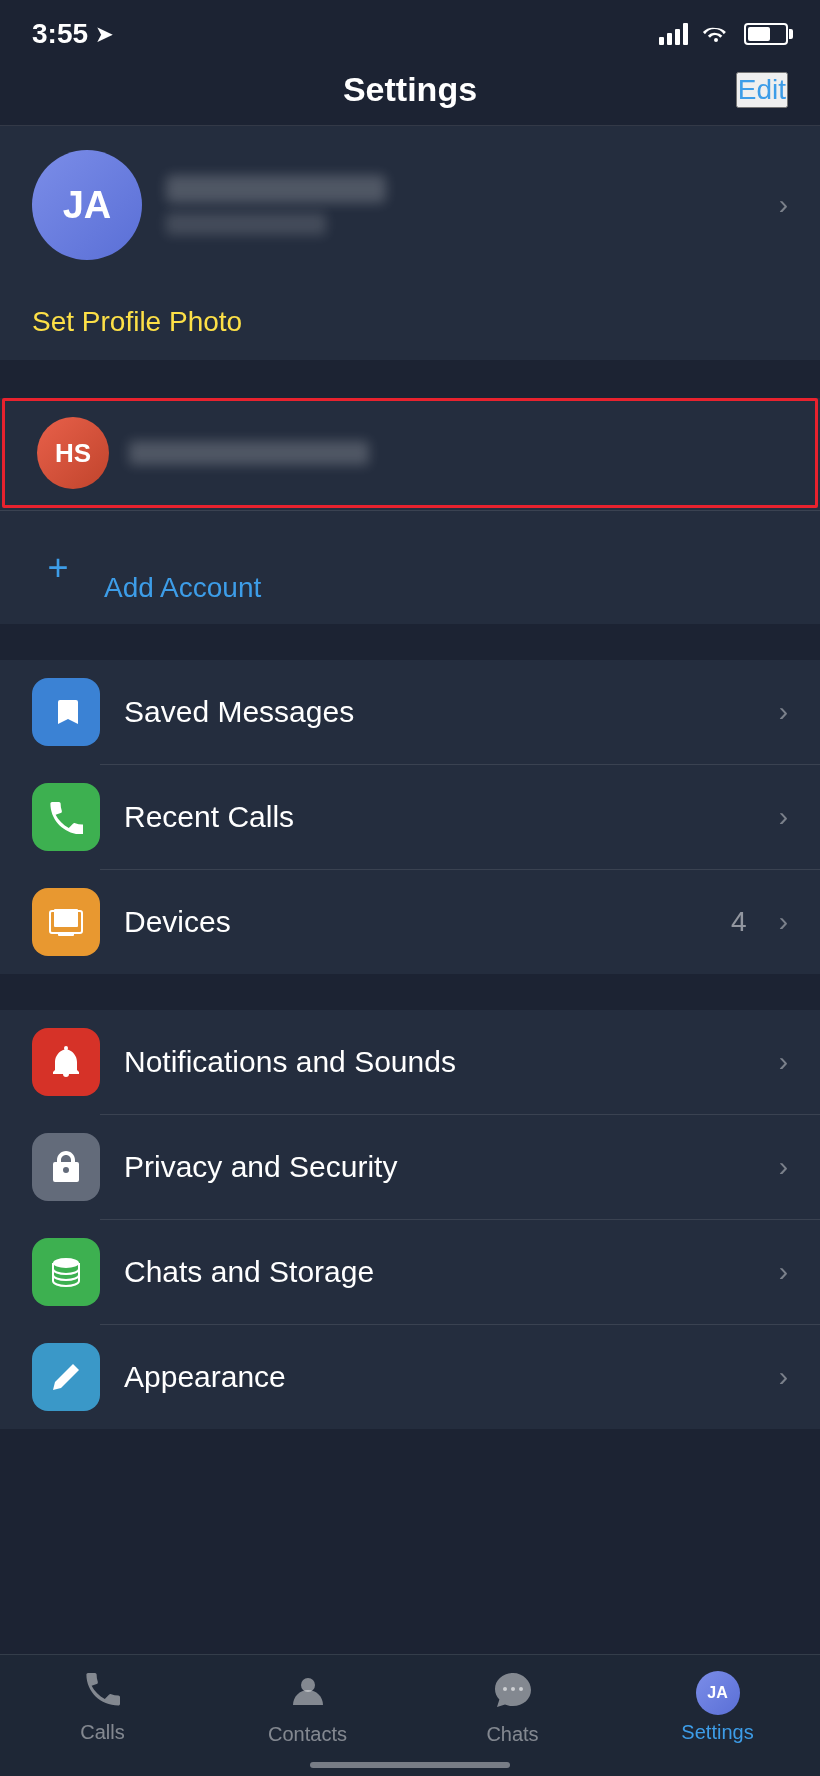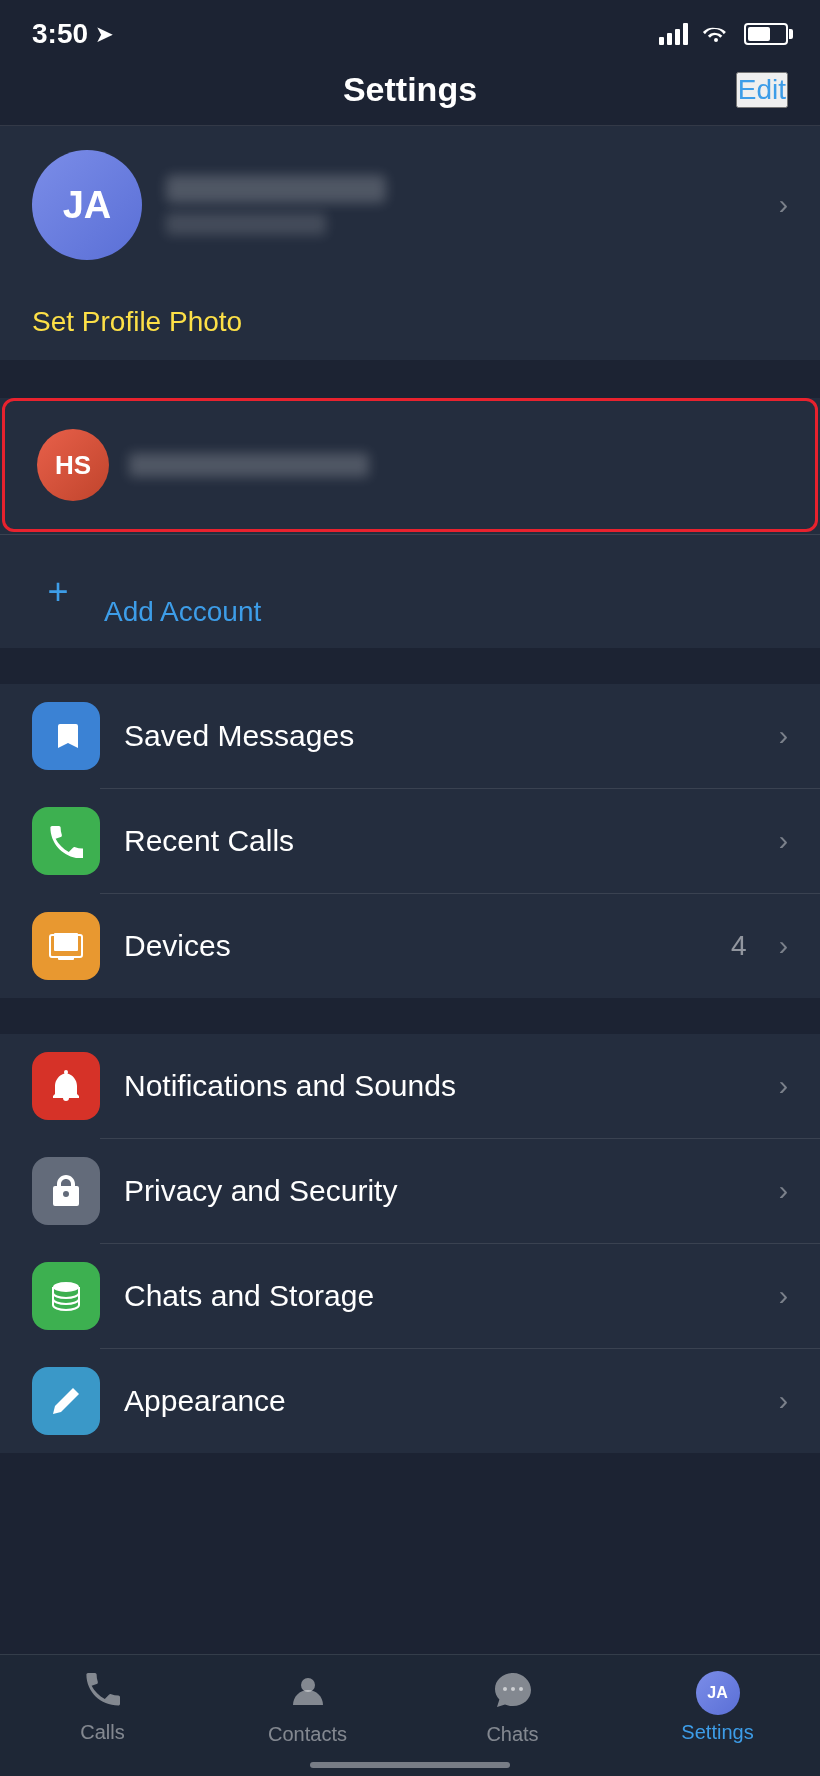--- a/index.html
+++ b/index.html
@@ -178,25 +178,25 @@
 
     
     .accounts-section {
       background: #242d3e;
     }
 
     
     .account-row {
       display: flex;
       align-items: center;
-      padding: 28px 32px;
+      padding: 16px 32px;
       gap: 20px;
       border: 3px solid #e8222e;
       margin: 2px;
-      border-radius: 12px;
+      border-radius: 2px;
     }
     .account-avatar-hs {
       width: 72px;
       height: 72px;
       border-radius: 36px;
       background: linear-gradient(135deg, #e8604a, #c0442c);
       display: flex;
       align-items: center;
       justify-content: center;
       font-size: 26px;
@@ -337,21 +337,21 @@
     
     .page-bottom-pad {
       height: 160px;
     }
   </style>
 </head>
 <body>
 
 <div class="status-bar">
   <div class="status-time">
-    <span>3:50</span>
+    <span>3:55</span>
     <span style="font-size:20px;">➤</span>
   </div>
   <div class="status-icons">
     <div class="signal-bars">
       <div class="signal-bar" style="height:8px;"></div>
       <div class="signal-bar" style="height:12px;"></div>
       <div class="signal-bar" style="height:16px;"></div>
       <div class="signal-bar" style="height:22px;"></div>
     </div>
     <span class="wifi-icon">

